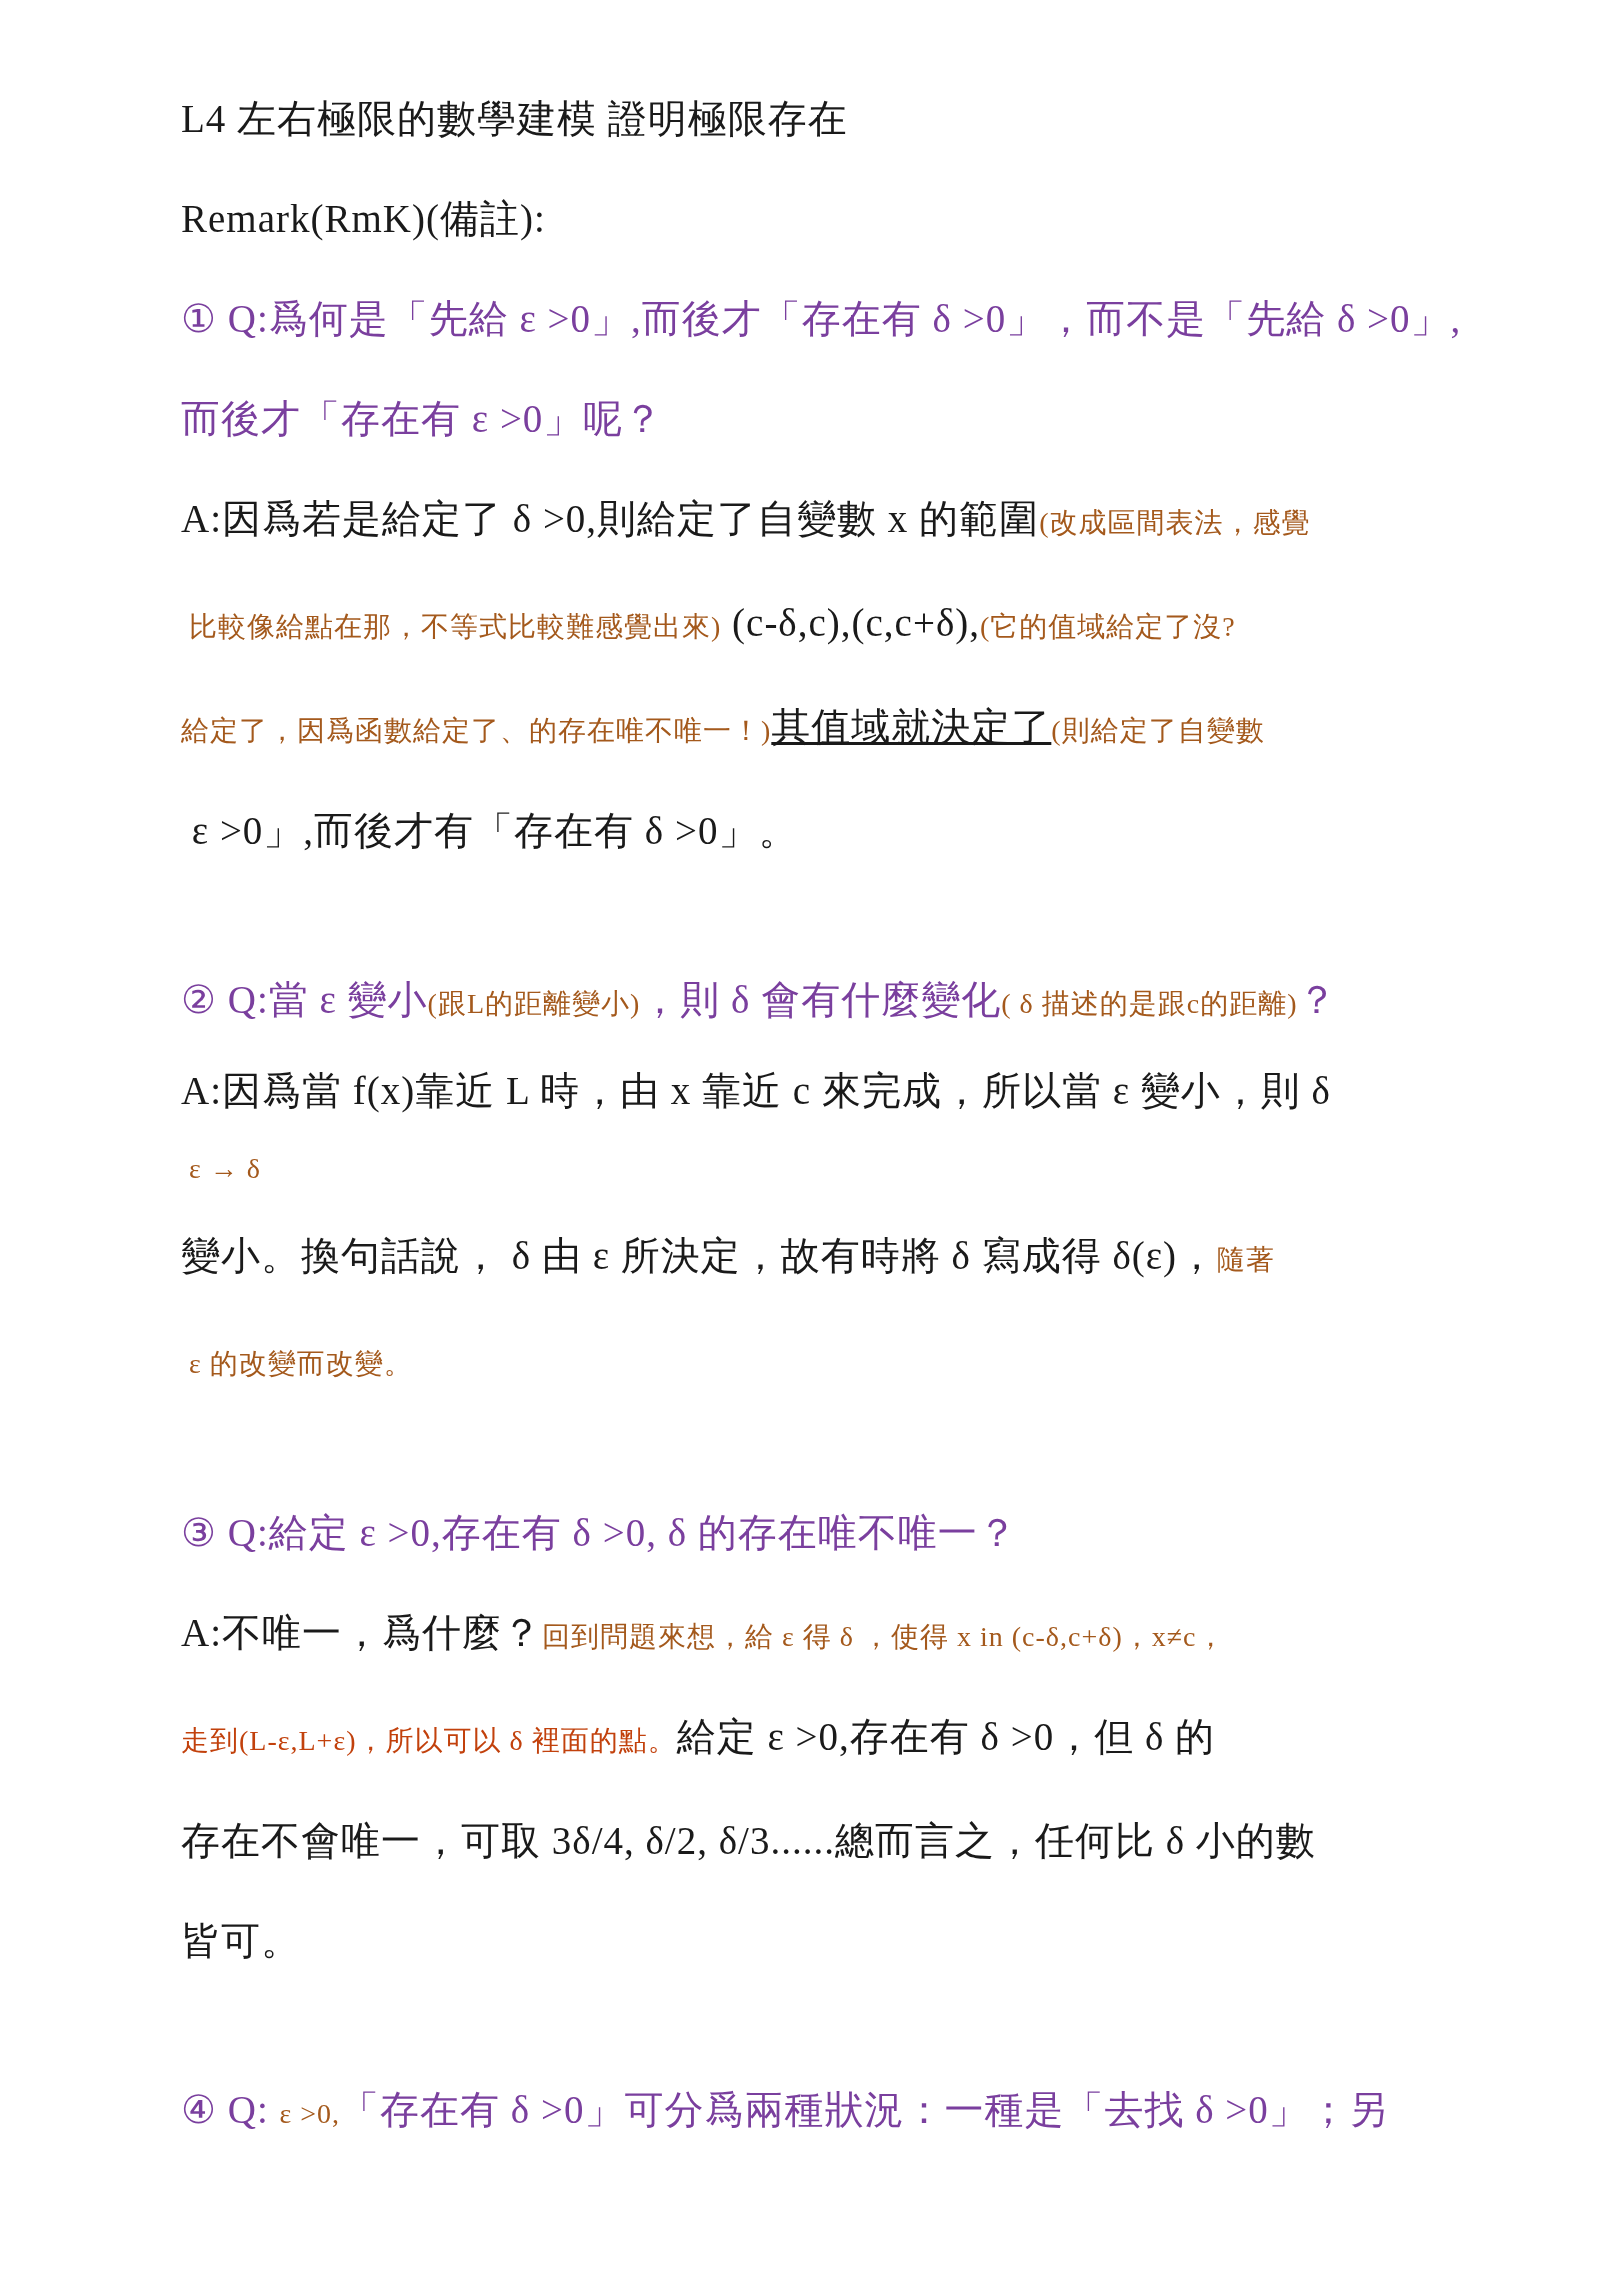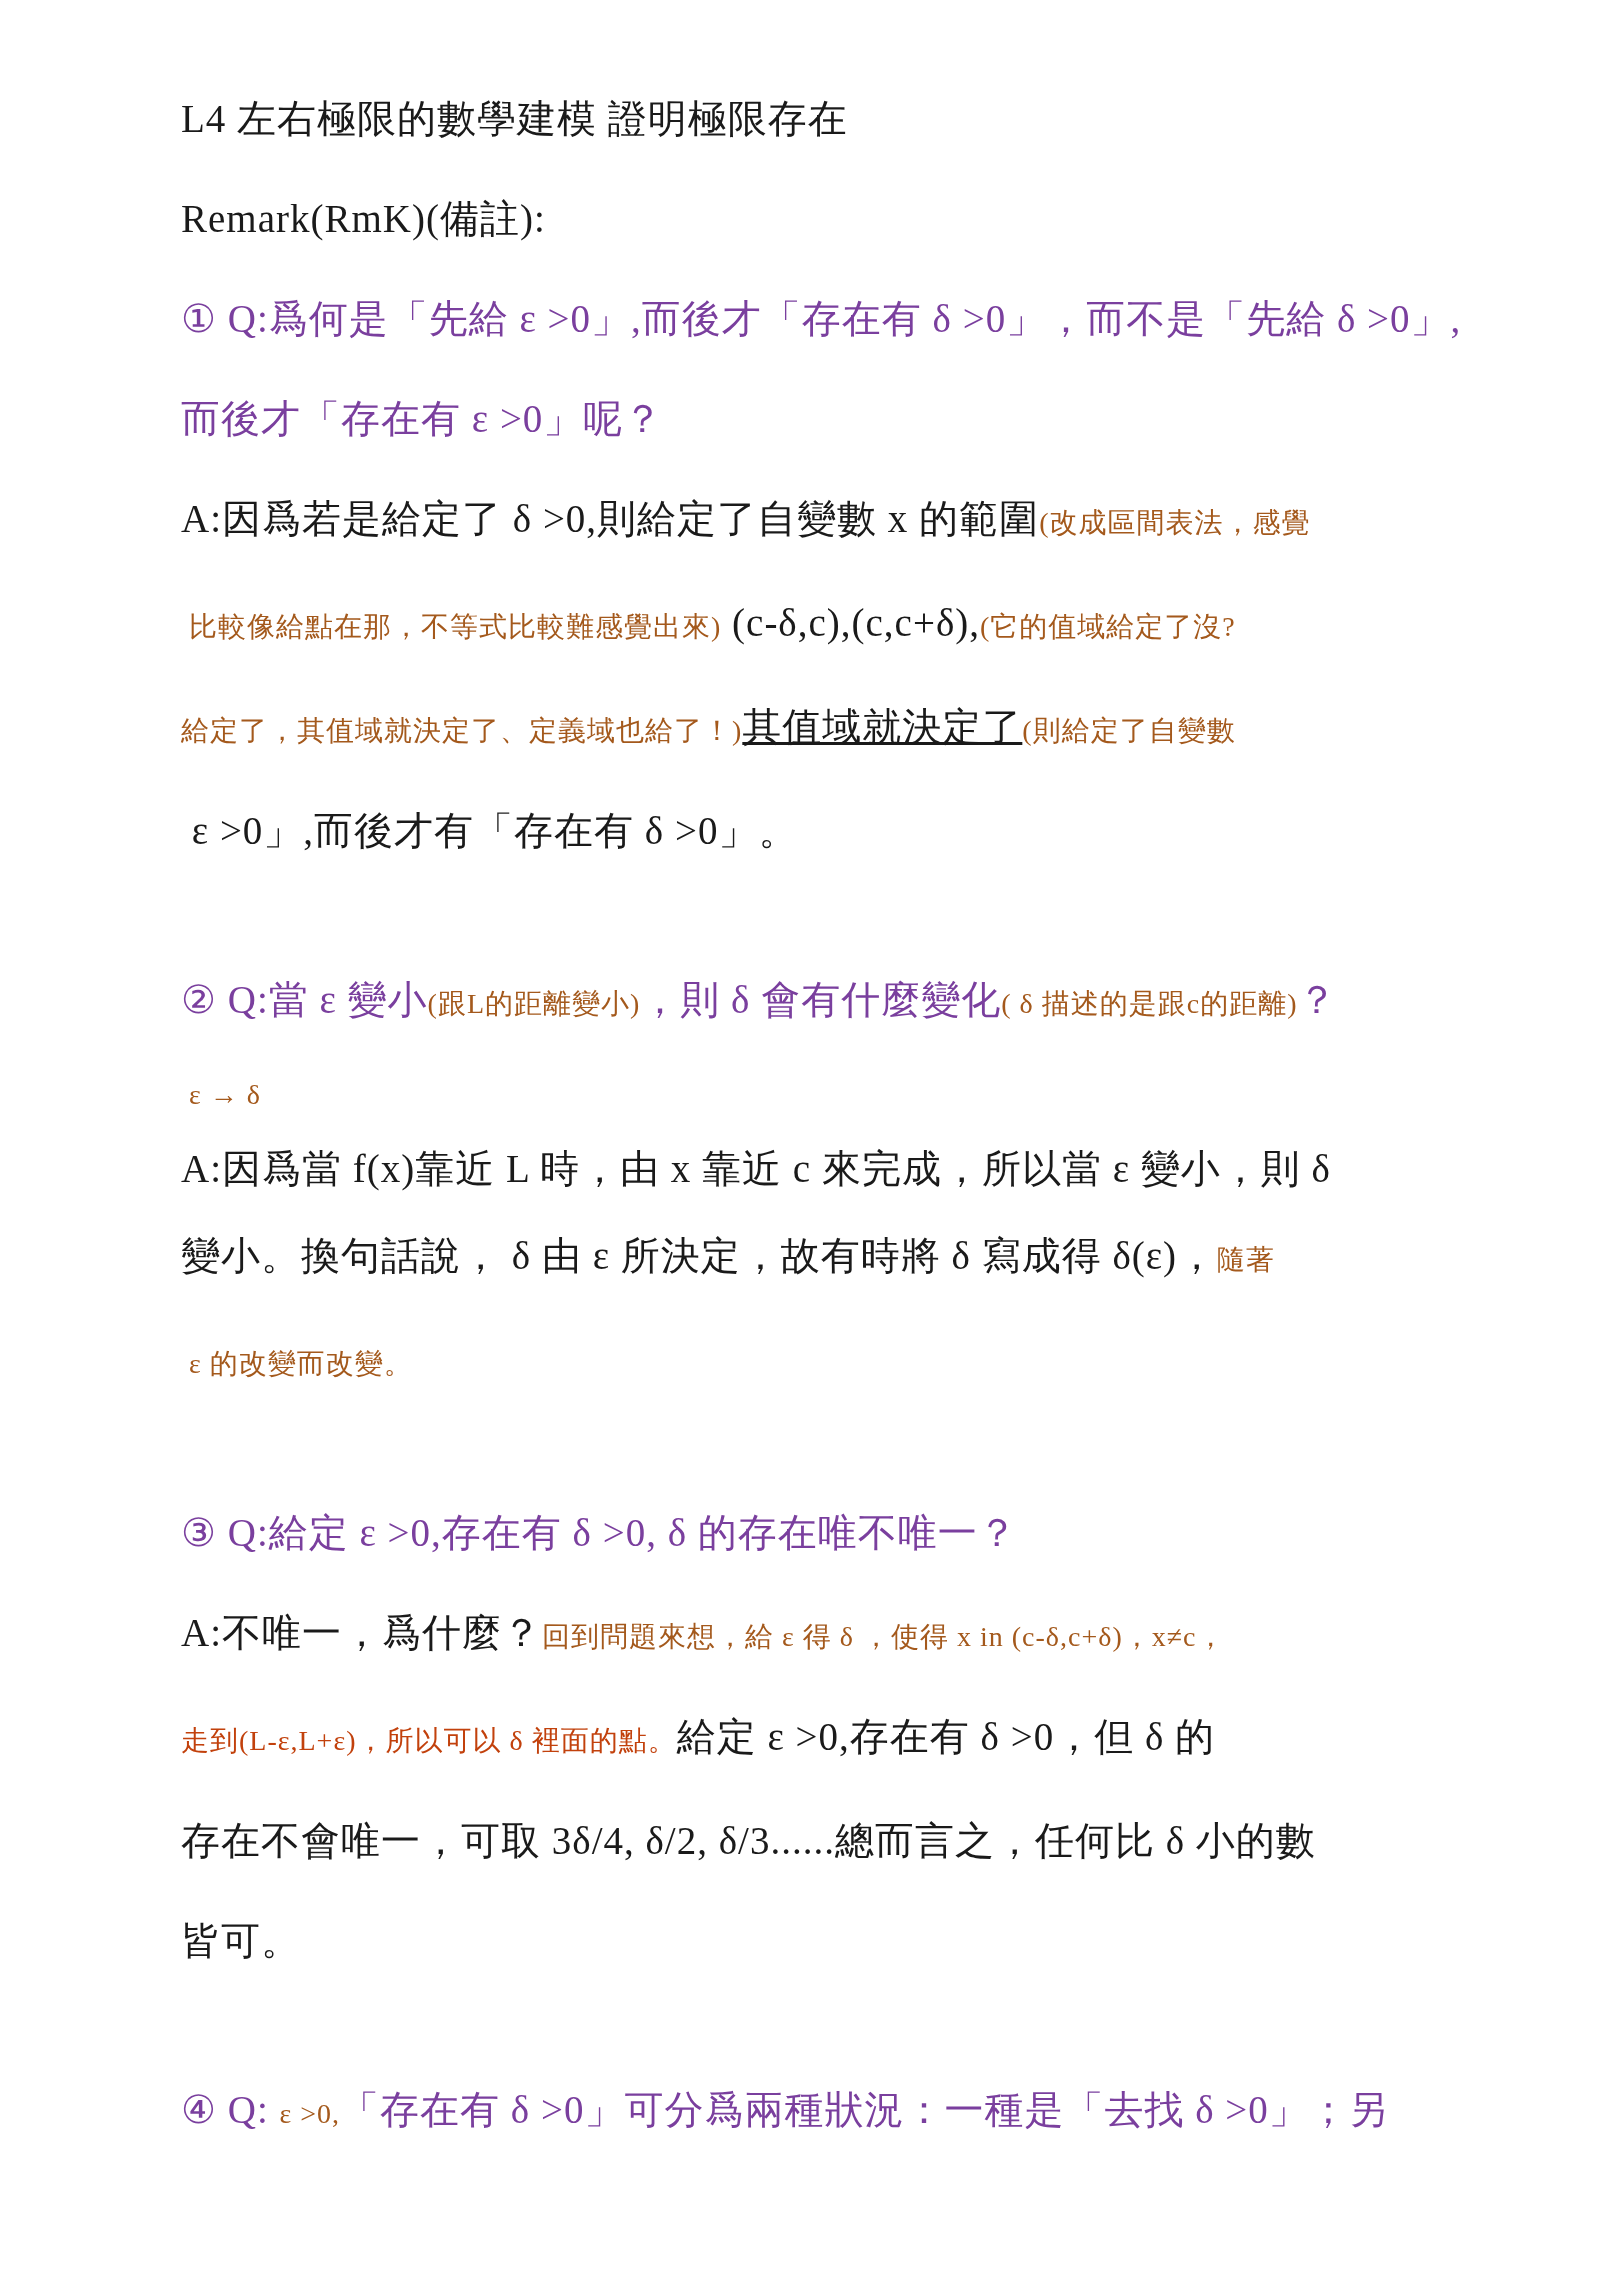--- a/index.html
+++ b/index.html
@@ -35,25 +35,25 @@
 <body>
 
 <div class="page">
   <div class="doc-body">
       <p class="line"><span class="" style="color: rgb(26, 26, 26);">L4 左右極限的數學建模 證明極限存在</span></p>
       <p class="line"><span class="" style="color: rgb(26, 26, 26);">Remark(RmK)(備註):</span></p>
       <p class="line"><span class="" style="color: rgb(122, 63, 158);">① Q:爲何是「先給 ε &gt;0」,而後才「存在有 δ &gt;0」，而不是「先給 δ &gt;0」,</span></p>
       <p class="line"><span class="" style="color: rgb(122, 63, 158);">而後才「存在有 ε &gt;0」呢？</span></p>
       <p class="line"><span class="" style="color: rgb(26, 26, 26);">A:因爲若是給定了 δ &gt;0,則給定了自變數 x 的範圍</span><span class="small" style="color: rgb(164, 89, 28);">(改成區間表法，感覺</span></p>
       <p class="line"><span class="small" style="color: rgb(164, 89, 28); margin-left: 8px;">比較像給點在那，不等式比較難感覺出來)</span><span class="" style="color: rgb(26, 26, 26);"> (c-δ,c),(c,c+δ),</span><span class="small" style="color: rgb(164, 89, 28);">(它的值域給定了沒?</span></p>
-      <p class="line"><span class="small" style="color: rgb(164, 89, 28);">給定了，其值域就決定了、定義域也給了！)</span><span class="" style="color: rgb(26, 26, 26); text-decoration: underline;">其值域就決定了</span><span class="small" style="color: rgb(164, 89, 28);">(則給定了自變數</span></p>
+      <p class="line"><span class="small" style="color: rgb(164, 89, 28);">給定了，因爲函數給定了、的存在唯不唯一！)</span><span class="" style="color: rgb(26, 26, 26); text-decoration: underline;">其值域就決定了</span><span class="small" style="color: rgb(164, 89, 28);">(則給定了自變數</span></p>
       <p class="line"><span class="" style="color: rgb(26, 26, 26);"> ε &gt;0」,而後才有「存在有 δ &gt;0」。</span></p>
       <p class="line gap"><span class="" style="color: rgb(122, 63, 158);">② Q:當 ε 變小</span><span class="small" style="color: rgb(164, 89, 28);">(跟L的距離變小)</span><span class="" style="color: rgb(122, 63, 158);">，則 δ 會有什麼變化</span><span class="small" style="color: rgb(164, 89, 28);">( δ 描述的是跟c的距離)</span><span class="" style="color: rgb(122, 63, 158);">？</span></p>
+      <p class="line tight"><span class="" style="color: rgb(26, 26, 26);">A:因爲當 f(x)靠近 L 時，由 x 靠近 c 來完成，所以當 ε 變小，則 δ</span></p>
       <p class="line tight"><span class="small" style="color: rgb(164, 89, 28);"> ε → δ </span></p>
-      <p class="line tight"><span class="" style="color: rgb(26, 26, 26);">A:因爲當 f(x)靠近 L 時，由 x 靠近 c 來完成，所以當 ε 變小，則 δ</span></p>
       <p class="line"><span class="" style="color: rgb(26, 26, 26);">變小。換句話說， δ 由 ε 所決定，故有時將 δ 寫成得 δ(ε)，</span><span class="small" style="color: rgb(164, 89, 28);">隨著</span></p>
       <p class="line"><span class="small" style="color: rgb(164, 89, 28);"> ε 的改變而改變。</span></p>
       <p class="line gap"><span class="" style="color: rgb(122, 63, 158);">③ Q:給定 ε &gt;0,存在有 δ &gt;0, δ 的存在唯不唯一？</span></p>
       <p class="line"><span class="" style="color: rgb(26, 26, 26);">A:不唯一，爲什麼？</span><span class="small" style="color: rgb(164, 89, 28);">回到問題來想，給 ε 得 δ ，使得 x in (c-δ,c+δ)，x≠c，</span></p>
       <p class="line"><span class="small" style="color: #c2410c;">走到(L-ε,L+ε)，所以可以 δ 裡面的點。</span><span class="" style="color: rgb(26, 26, 26);">給定 ε &gt;0,存在有 δ &gt;0，但 δ 的</span></p>
       <p class="line"><span class="" style="color: rgb(26, 26, 26);">存在不會唯一，可取 3δ/4, δ/2, δ/3......總而言之，任何比 δ 小的數</span></p>
       <p class="line"><span class="" style="color: rgb(26, 26, 26);">皆可。</span></p>
       <p class="line gap"><span class="" style="color: rgb(122, 63, 158);">④ Q: </span><span class="small" style="color: rgb(164, 89, 28);">ε &gt;0,</span><span class="" style="color: rgb(122, 63, 158);">「存在有 δ &gt;0」可分爲兩種狀況：一種是「去找 δ &gt;0」；另</span></p>
     </div>
 </div>

